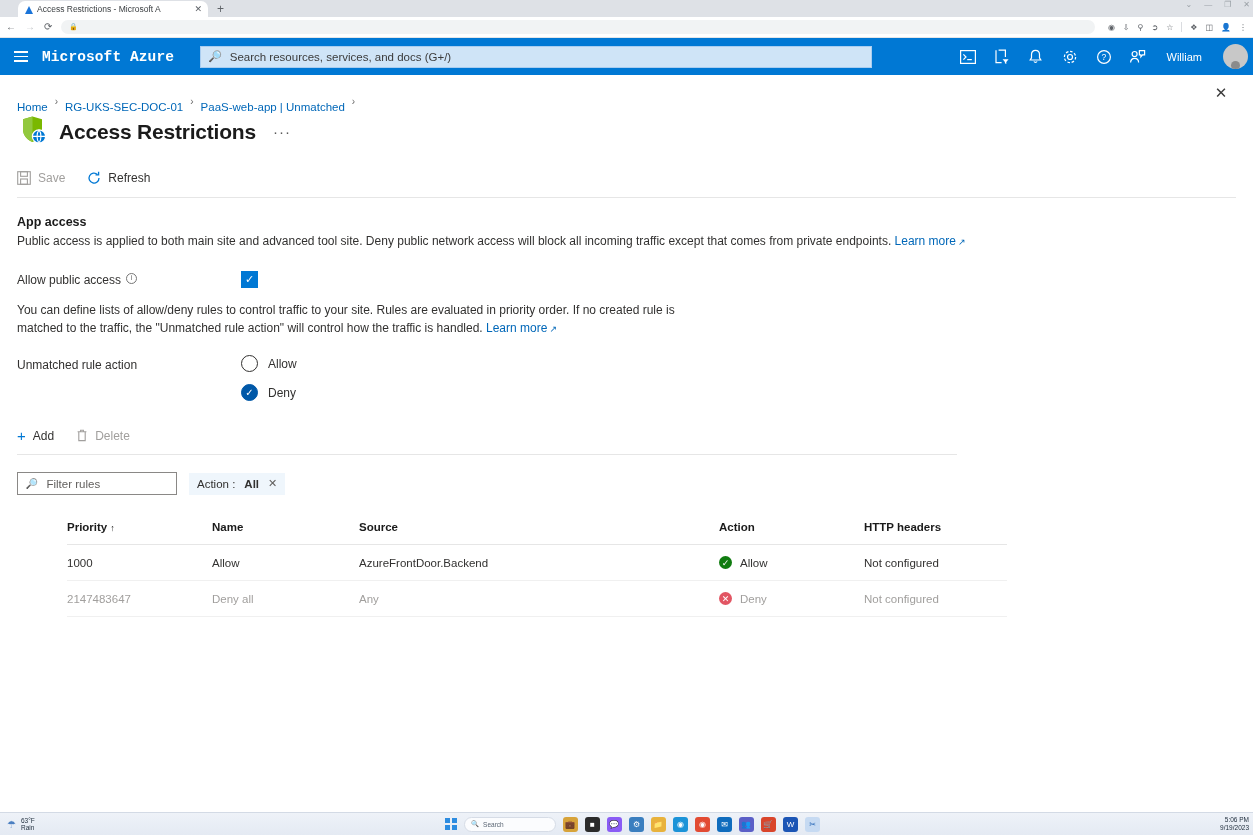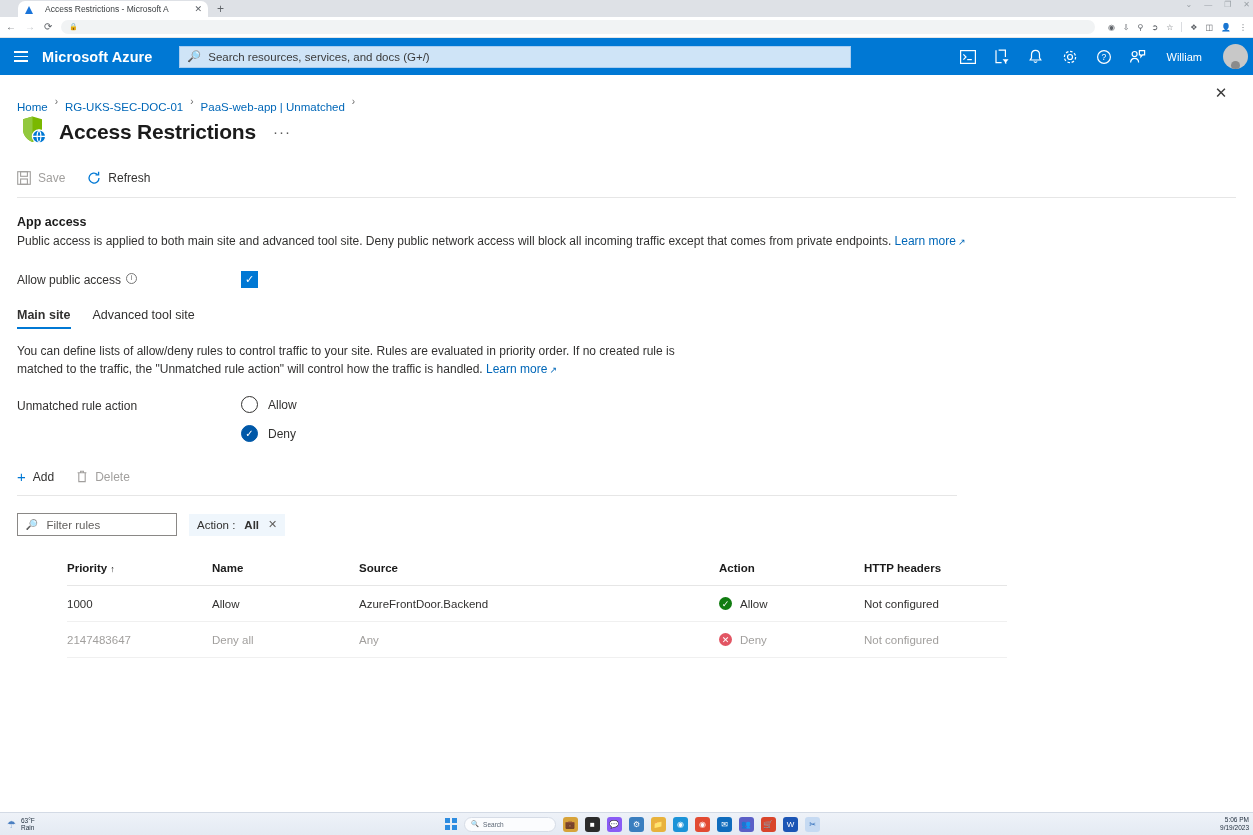--- a/index.html
+++ b/index.html
@@ -11,21 +11,21 @@
   }
 
   
   .browser-titlebar {
     height: 17px; background: #dee1e6;
     display: flex; align-items: flex-end; position: relative;
   }
   .tab {
     margin-left: 18px; height: 16px; background: #ffffff;
     border-radius: 7px 7px 0 0; display: flex; align-items: center;
-    padding: 0 6px 0 7px; gap: 11px; min-width: 190px; font-size: 8.5px; color: #3c4043;
+    padding: 0 6px 0 7px; gap: 3px; min-width: 190px; font-size: 8.5px; color: #3c4043;
   }
   .tab-favicon {
     width: 9px; height: 9px; flex: 0 0 9px; position: relative;
   }
   .tab-favicon:before {
     content: ""; position: absolute; left: 0; top: 1px;
     border-left: 4.5px solid transparent; border-right: 4.5px solid transparent;
     border-bottom: 8px solid #1a74d9;
   }
   .tab-title { white-space: nowrap; overflow: hidden; flex: 1; }
@@ -54,21 +54,21 @@
   
   .azure-header {
     height: 37px; background: #0078d4; display: flex; align-items: center;
     color: #ffffff; padding: 0 10px 0 0;
   }
   .hamburger {
     width: 42px; display: flex; flex-direction: column; align-items: center;
     justify-content: center; gap: 3px; height: 100%;
   }
   .hamburger i { display: block; width: 14px; height: 1.6px; background: #fff; }
-  .brand { font-size: 14.5px; font-weight: 600; letter-spacing: .1px; margin-right: 26px; }
+  .brand { font-size: 14.5px; font-weight: 600; letter-spacing: .1px; margin-right: 26px; font-family: Liberation Mono, monospace; }
   .azure-search {
     flex: 0 0 672px; height: 22px; background: #cfe4f7; border: 1px solid #a9cdf0;
     display: flex; align-items: center; gap: 7px; padding: 0 8px;
     font-size: 11.5px; color: #3b3b3b;
   }
   .azure-search .mag { font-size: 11px; color: #30455c; transform: scaleX(-1); }
   .azure-header-right { margin-left: auto; display: flex; align-items: center; gap: 16px; }
   .hicon { width: 18px; height: 18px; display: flex; align-items: center; justify-content: center; }
   .hicon svg { display: block; }
   .user-name { font-size: 11px; margin-left: 4px; }
@@ -349,24 +349,20 @@
     <div class="field-label">
       <span>Allow public access</span>
       <i class="info-i">i</i>
     </div>
     <div class="checkbox">
       <span>✓</span>
     </div>
   </div>
 
 
-  <div class="tabs">
-    <div class="tab-item active">Main site</div>
-    <div class="tab-item">Advanced tool site</div>
-  </div>
 
   <div class="section-desc" style="max-width:690px; margin-top:14px">
     <span>You can define lists of allow/deny rules to control traffic to your site. Rules are evaluated in priority order. If no created rule is matched to the traffic, the "Unmatched rule action" will control how the traffic is handled.</span>
     <a class="link" href="#"><span>Learn more</span><span class="ext-glyph">↗</span></a>
   </div>
 
   <div class="radio-block">
     <div class="radio-label">Unmatched rule action</div>
     <div class="radio-list">
       <div class="radio-opt">

